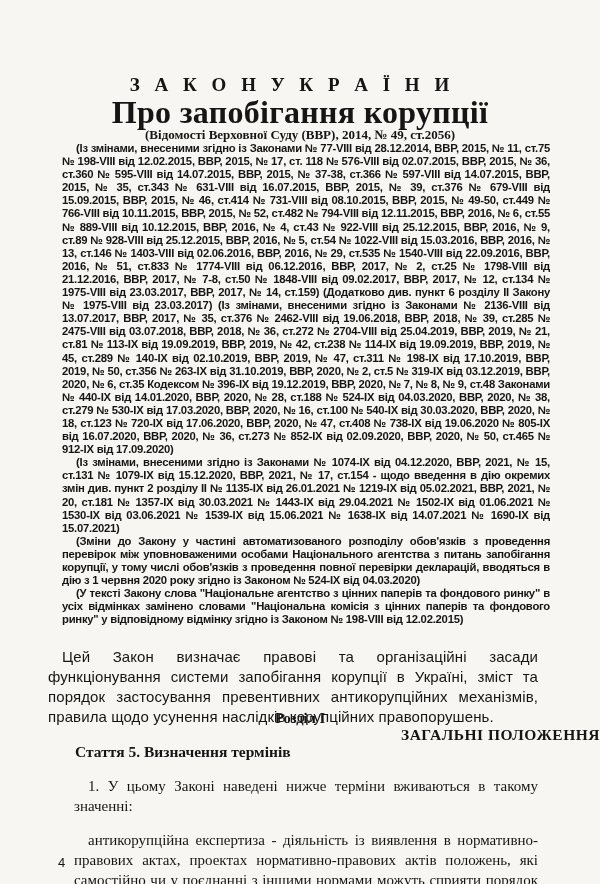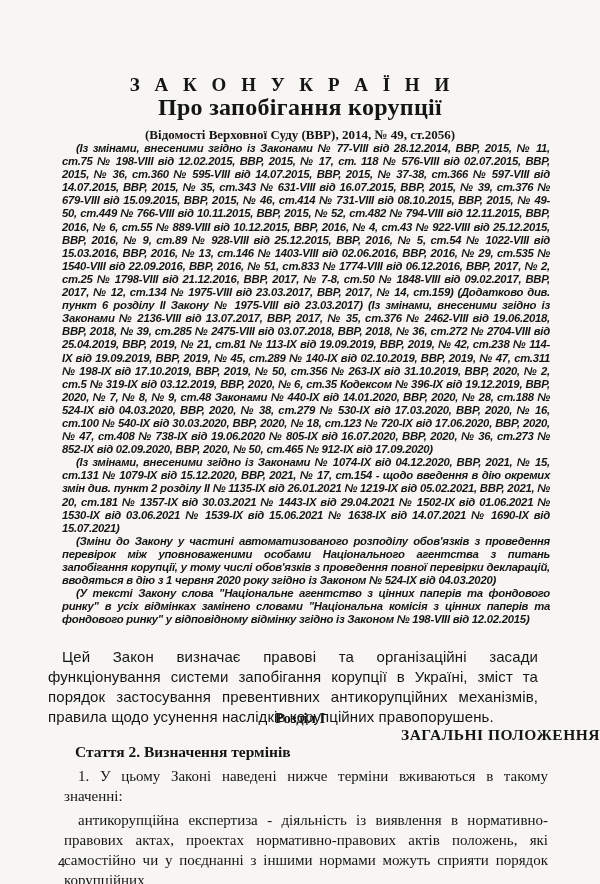--- a/index.html
+++ b/index.html
@@ -10,29 +10,29 @@
       color: #151515;
       position: relative;
     }
     .page { position: absolute; left: 0; top: 0; width: 600px; height: 884px; }
     .law-kicker {
       position: absolute; top: 74px; left: 0; width: 584px; text-align: center;
       font-size: 19px; font-weight: bold; letter-spacing: 5px;
     }
     .law-title {
       position: absolute; top: 94px; left: 0; width: 600px; text-align: center;
-      font-size: 24px; font-weight: bold; letter-spacing: 0.3px;
+      font-size: 32px; font-weight: bold; letter-spacing: 0.3px;
     }
     .gazette {
       position: absolute; top: 127px; left: 0; width: 600px; text-align: center;
       font-size: 13px; font-weight: bold;
     }
     .amend {
       position: absolute; left: 62px; width: 488px;
-      font-size: 11.3px; font-style: italic; font-weight: bold;
+      font-size: 11.3px; font-weight: bold;
       line-height: 13.1px; text-align: justify;
       font-family: "Liberation Sans", "DejaVu Sans", sans-serif;
       letter-spacing: -0.25px;
     }
     .amend p { margin: 0; text-indent: 14px; }
     .preamble {
       position: absolute; left: 48px; top: 647px; width: 490px;
       font-size: 15px; line-height: 20px; text-align: justify;
       font-family: "Liberation Sans", "DejaVu Sans", sans-serif;
       letter-spacing: 0.1px;
@@ -47,21 +47,21 @@
       font-size: 15.5px; font-weight: bold; letter-spacing: 0.5px;
     }
     .article {
       position: absolute; top: 743px; left: 75px;
       font-size: 15.5px; font-weight: bold;
     }
     .body-text {
       position: absolute; left: 60px; top: 762px; width: 492px;
       font-size: 15px; line-height: 20px; text-align: justify;
     }
-    .body-text p { margin: 4px; text-indent: 14px; }
+    .body-text p { margin: 14px; text-indent: 14px; }
     .page-num {
       position: absolute; top: 855px; left: 58px; font-size: 13px;
       font-family: "Liberation Sans", "DejaVu Sans", sans-serif;
     }
   </style>
 </head>
 <body>
 
 <div class="page">
 
@@ -75,21 +75,21 @@
     <p>(Зміни до Закону у частині автоматизованого розподілу обов'язків з проведення перевірок між уповноваженими особами Національного агентства з питань запобігання корупції, у тому числі обов'язків з проведення повної перевірки декларацій, вводяться в дію з 1 червня 2020 року згідно із Законом № 524-IX від 04.03.2020)</p>
     <p>(У тексті Закону слова "Національне агентство з цінних паперів та фондового ринку" в усіх відмінках замінено словами "Національна комісія з цінних паперів та фондового ринку" у відповідному відмінку згідно із Законом № 198-VIII від 12.02.2015)</p>
   </div>
 
   <div class="preamble">
     <p>Цей Закон визначає правові та організаційні засади функціонування системи запобігання корупції в Україні, зміст та порядок застосування превентивних антикорупційних механізмів, правила щодо усунення наслідків корупційних правопорушень.</p>
   </div>
 
   <div class="section-num">Розділ I</div>
   <div class="section-title">ЗАГАЛЬНІ ПОЛОЖЕННЯ</div>
-  <div class="article">Стаття 2. Визначення термінів</div>
+  <div class="article">Стаття 5. Визначення термінів</div>
 
   <div class="body-text">
     <p>1. У цьому Законі наведені нижче терміни вживаються в такому значенні:</p>
     <p>антикорупційна експертиза - діяльність із виявлення в нормативно-правових актах, проектах нормативно-правових актів положень, які самостійно чи у поєднанні з іншими нормами можуть сприяти порядок корупційних</p>
   </div>
 
   <div class="page-num">4</div>
 </div>
 
 </body></html>

